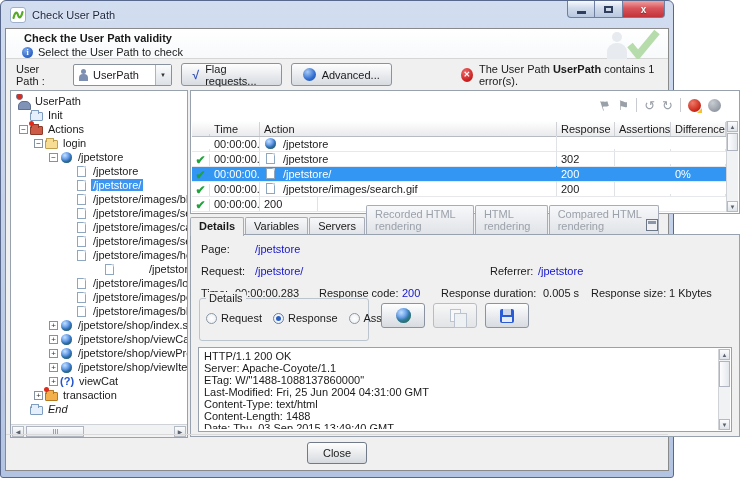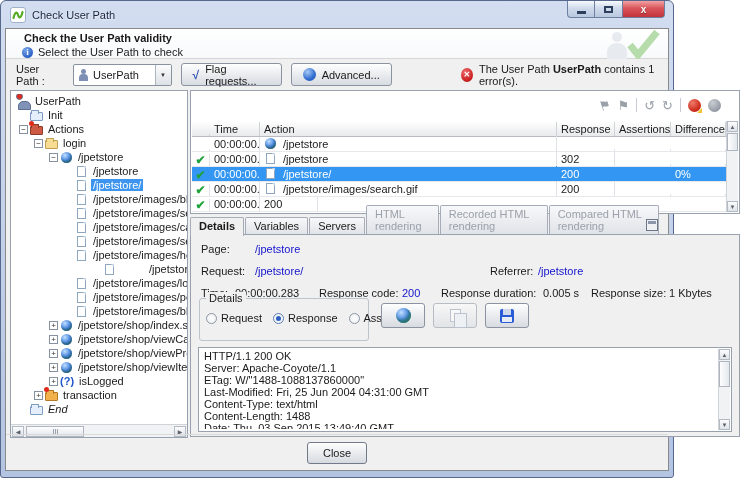--- a/index.html
+++ b/index.html
@@ -419,21 +419,21 @@
             <span class="ticon i-globe">
               <span class="g"></span>
             </span>
             <span class="tree-label">/jpetstore/shop/viewIte</span>
           </div>
           <div class="tree-row" style="padding-left: 36px;">
             <span class="slot">
               <span class="expander">+</span>
             </span>
             <span class="q-prefix">(?)</span>
-            <span class="tree-label">isLogged</span>
+            <span class="tree-label">viewCat</span>
           </div>
           <div class="tree-row" style="padding-left: 21px;">
             <span class="slot">
               <span class="expander">+</span>
             </span>
             <span class="ticon i-folder-orange badge">
               <span class="fold"></span>
             </span>
             <span class="tree-label">transaction</span>
           </div>
@@ -548,22 +548,22 @@
         <span class="vbtn up">▲</span>
         <span class="vthumb" style="top:12px;height:18px"></span>
         <span class="vbtn dn">▼</span>
       </div>
     </div>
 
     <div class="tabs">
       <span class="tab active">Details</span>
         <span class="tab">Variables</span>
         <span class="tab">Servers</span>
+        <span class="tab disabled">Recorded HTML rendering</span>
         <span class="tab disabled">HTML rendering</span>
-        <span class="tab disabled">Recorded HTML rendering</span>
         <span class="tab disabled">Compared HTML rendering</span>
         <span class="restore-btn"></span>
     </div>
 
     <div class="bottom-panel">
       <span class="fld lbl" style="left:10px;top:8px">Page:</span>
       <span class="fld lnk" style="left:64px;top:8px">/jpetstore</span>
       <span class="fld lbl" style="left:10px;top:30px">Request:</span>
       <span class="fld lnk" style="left:64px;top:30px">/jpetstore/</span>
       <span class="fld lbl" style="left:299px;top:30px">Referrer:</span>

